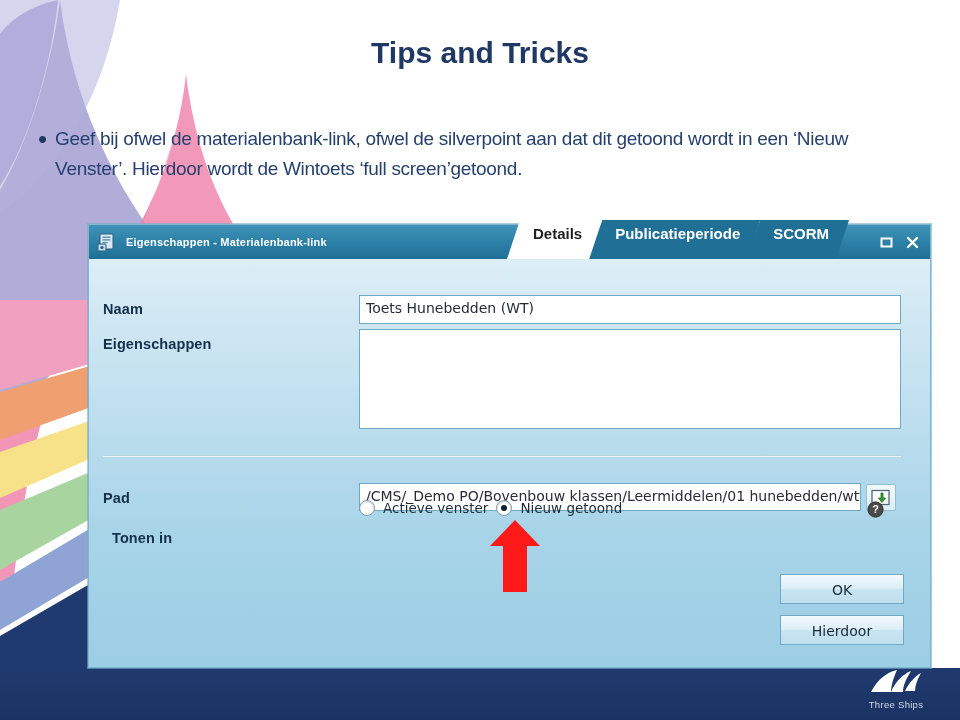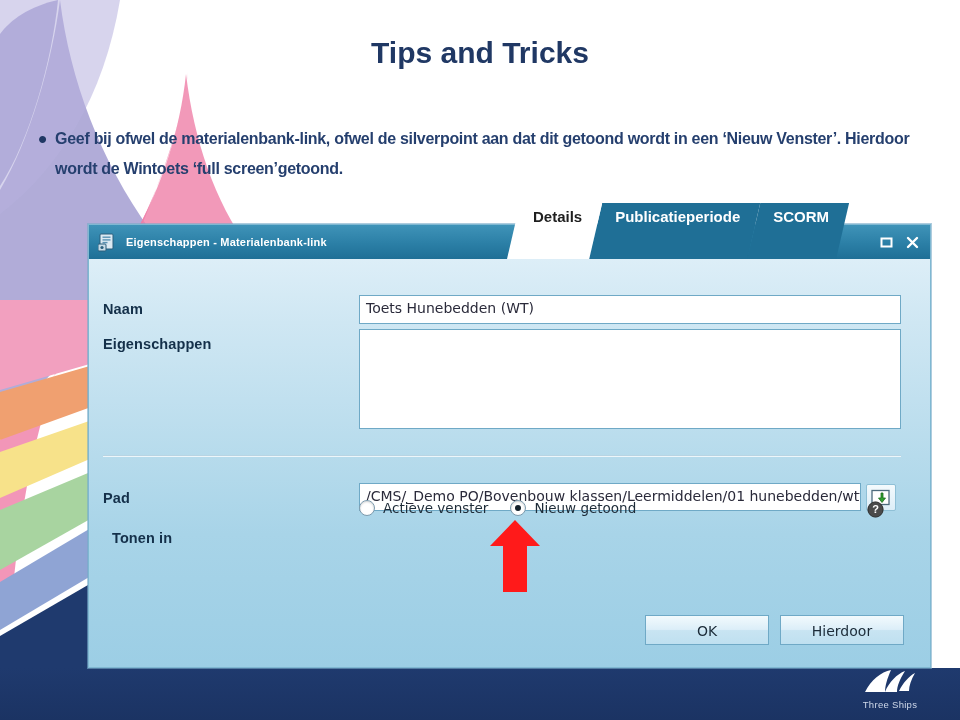--- a/index.html
+++ b/index.html
@@ -44,22 +44,22 @@
   }
   .bullet-dot {
     color: #203864;
     font-size: 26px;
     line-height: 30px;
     margin-right: 8px;
     flex: 0 0 auto;
   }
   #bullet-text {
     color: #253f6e;
-    font-weight: bold;
-    font-size: 16px;
+    font-weight: normal;
+    font-size: 19px;
     line-height: 30px;
     letter-spacing: -0.3px;
     width: 855px;
   }
 
   
   #shot {
     position: absolute;
     left: 88px; top: 224px;
     width: 843px; height: 444px;
@@ -137,21 +137,21 @@
     position: absolute;
     left: 418px; top: 0;
     height: 34px;
     display: flex;
     align-items: flex-end;
     z-index: 3;
   }
   .tab {
     height: 39px;
     line-height: 27px;
-    padding: 0 20px 17px 26px;
+    padding: 0 20px 0 26px;
     font-size: 15px;
     font-weight: bold;
     color: #ffffff;
     position: relative;
     margin-left: -13px;
     background: #1f6f96;
     clip-path: polygon(13px 0, 100% 0, calc(100% - 13px) 100%, 0 100%);
     white-space: nowrap;
   }
   .tab.active {
@@ -201,21 +201,21 @@
     background: rgba(255,255,255,.75);
     border-top: 1px solid rgba(120,170,200,.45);
   }
 
   
   #radio-group {
     position:absolute;
     left: 270px; top: 241px;
     display: flex;
     align-items: center;
-    gap: 22px;
+    gap: 8px;
   }
   .radio-item { display:flex; align-items:center; gap:8px; }
   .radio {
     width:14px; height:14px;
     border-radius:50%;
     background: #ffffff;
     border: 1px solid #7b9aad;
     box-shadow: inset 0 1px 2px rgba(0,0,0,.18);
     position: relative;
     flex: 0 0 auto;
@@ -249,21 +249,21 @@
   #help-icon {
     position:absolute;
     left: 778px; top: 242px;
     width: 17px; height: 17px;
   }
 
   
   #footer-btns {
     position:absolute;
     right: 26px; bottom: 22px;
-    display:flex; gap: 11px;
+    display:flex; gap: 11px; flex-direction: column;
   }
   .dlg-btn {
     min-width: 124px;
     height: 30px;
     line-height: 30px;
     text-align:center;
     background: linear-gradient(180deg,#f2fafd 0%, #dceef8 48%, #c8e4f2 52%, #bfe0f0 100%);
     border: 1px solid #6fa9c6;
     color:#1b2b38;
     font-family:"DejaVu Sans", sans-serif;
@@ -282,21 +282,21 @@
   
   #footer-bar {
     position:absolute;
     left:0; bottom:0;
     width:960px; height:52px;
     background: linear-gradient(180deg,#1f3a6e 0%, #1b3363 100%);
     z-index: 3;
   }
   #logo {
     position:absolute;
-    right: 24px; bottom: 4px;
+    right: 18px; bottom: 4px;
     width: 92px; height: 46px;
     text-align:center;
     z-index: 8;
   }
   #logo-text {
     color:#cfd9ea;
     font-size:9.5px;
     letter-spacing:.3px;
     margin-top:1px;
   }

